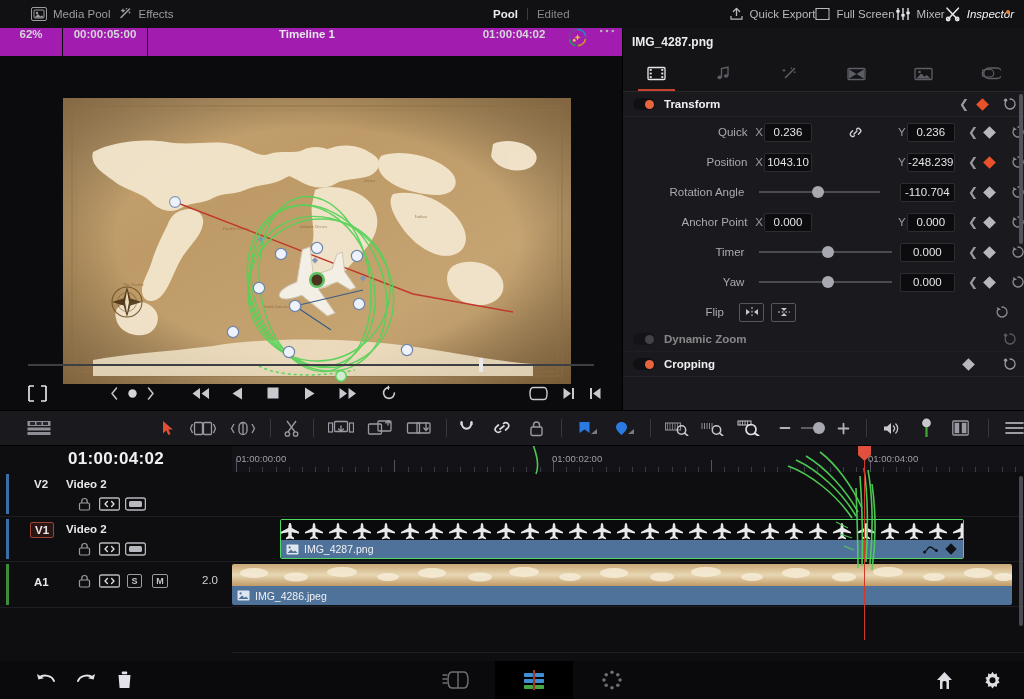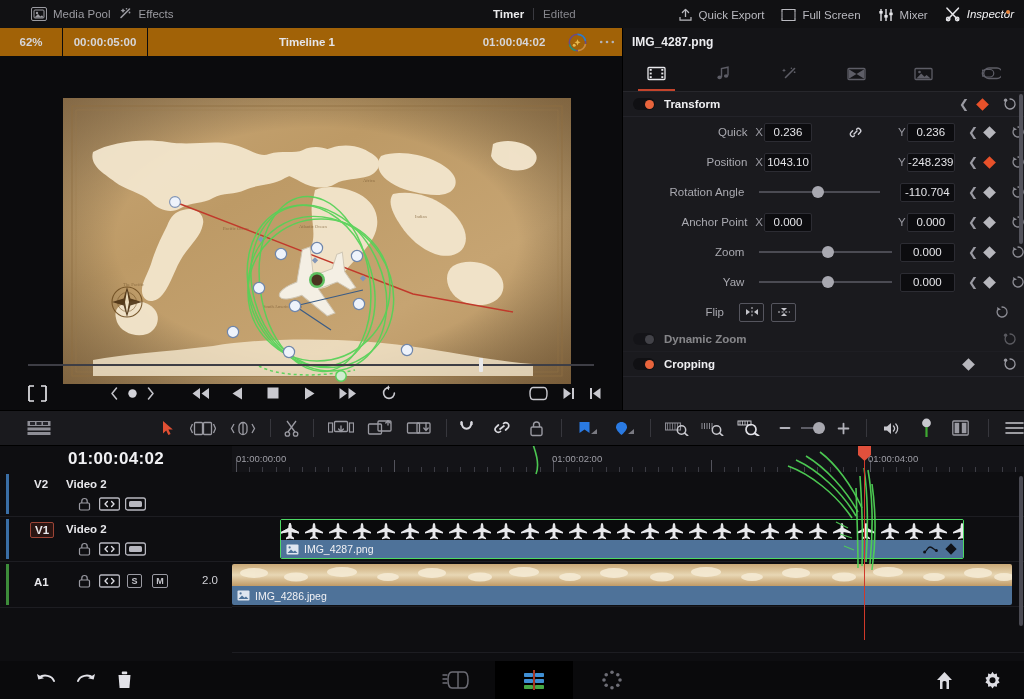--- a/index.html
+++ b/index.html
@@ -18,31 +18,31 @@
     background:#111113; display:flex; align-items:center;
   }
   .topbar .grp { display:flex; align-items:center; gap:6px;margin-left:31px; }
   .tb-left { margin-left:18px; gap:20px; }
   .tb-item { display:flex; align-items:center; gap:6px; cursor:default; }
   .tb-item span.lbl { font-size:11.5px; color:#9b9ba1; }
   .tb-center { position:absolute; left:493px; display:flex; align-items:center; gap:9px;}
   .tb-center .timer { color:#ececed; font-weight:bold; font-size:11.5px; }
   .tb-center .sep { width:1px; height:12px; background:#3a3a40; }
   .tb-center .edited { color:#86868c; font-size:11.5px; }
-  .tb-right { position:absolute; right:10px; display:flex; align-items:flex-end; gap:17px; }
+  .tb-right { position:absolute; right:10px; display:flex; align-items:center; }
   .tb-right .tb-item span.lbl { color:#b9b9bf; }
   .tb-right .tb-item.active span.lbl { color:#f2f2f4;font-style:italic; }
   .orange-dot { position:absolute; right:4px; top:3px; width:4px; height:4px; background:#e8843c; border-radius:50%; }
 
   svg { display:block; }
   .ico { display:inline-flex; align-items:center; justify-content:center; }
 
   
   .viewer { position:absolute; left:0; top:28px; width:622px; height:382px; background:#0b0b0d; }
-  .viewer-head { position:relative; height:28px; background:#a16207; display:flex; align-items:center; }
+  .viewer-head { position:relative; height:28px; background:#a21caf; display:flex; align-items:flex-start; }
   .vh-zoom { width:62px; text-align:center; color:#d6d6da; font-weight:bold; font-size:11.5px; }
   .vh-div { width:1px; height:28px; background:#0b0b0d; }
   .vh-tc { width:84px; text-align:center; color:#d6d6da; font-weight:bold; font-size:11.5px; }
   .vh-title { flex:1; text-align:center; color:#e6e6ea; font-weight:bold; font-size:11.5px; }
   .vh-tc2 { width:96px; text-align:center; color:#d6d6da; font-weight:bold; font-size:11.5px; }
   .vh-btn { width:30px; display:flex; justify-content:center; align-items:center; }
 
   .stage { position:absolute; left:0; top:28px; width:622px; height:296px; background:#0b0b0d; }
   .canvas { position:absolute; left:63px; top:42px; width:508px; height:286px; overflow:hidden; }
 
@@ -145,21 +145,21 @@
               <path d="M2.5 2.2 l0.8 1.6 1.6 0.8 -1.6 0.8 -0.8 1.6 -0.8 -1.6 -1.6 -0.8 1.6 -0.8 z" fill="#9b9ba1" transform="translate(3.5,-1)"></path>
               <circle cx="12.5" cy="5.5" r="0.9" fill="#9b9ba1"></circle>
               <circle cx="9.5" cy="1.8" r="0.8" fill="#9b9ba1"></circle>
             </svg>
         </span>
         <span class="lbl">Effects</span>
       </div>
     </div>
 
     <div class="tb-center">
-      <span class="timer">Timer</span>
+      <span class="timer">Pool</span>
       <span class="sep"></span>
       <span class="edited">Edited</span>
     </div>
 
     <div class="tb-right">
       <div class="tb-item">
         <span class="ico">
           <svg width="15" height="14" viewBox="0 0 15 14">
               <path d="M2 9 v3.2 h11 V9" fill="none" stroke="#b9b9bf" stroke-width="1.2"></path>
               <path d="M7.5 1.4 V9" stroke="#b9b9bf" stroke-width="1.3"></path>
@@ -601,21 +601,21 @@
         </span>
         <span class="ico" style="margin-left:17px">
           <svg width="14" height="14" viewBox="0 0 14 14">
               <path d="M7 2 A5 5 0 1 1 2.5 5" fill="none" stroke="#8c8c94" stroke-width="1.3" stroke-linecap="round"></path>
               <path d="M2 2 L2.6 5.6 L6 4.4 Z" fill="#8c8c94"></path>
             </svg>
         </span>
       </div>
 
       <div class="row">
-        <span class="lbl-r" style="width:130px">Zoom</span>
+        <span class="lbl-r" style="width:130px">Timer</span>
         <span class="slider" style="width:134px; margin:0 8px;">
           <span class="knob" style="left:47%"></span>
         </span>
         <span class="fld w1">0.000</span>
         <span class="kf" style="position:relative; margin-left:13px;">
           <span class="chev">❮</span>
           <span class="dia"></span>
         </span>
         <span class="ico" style="margin-left:17px">
           <svg width="14" height="14" viewBox="0 0 14 14">

